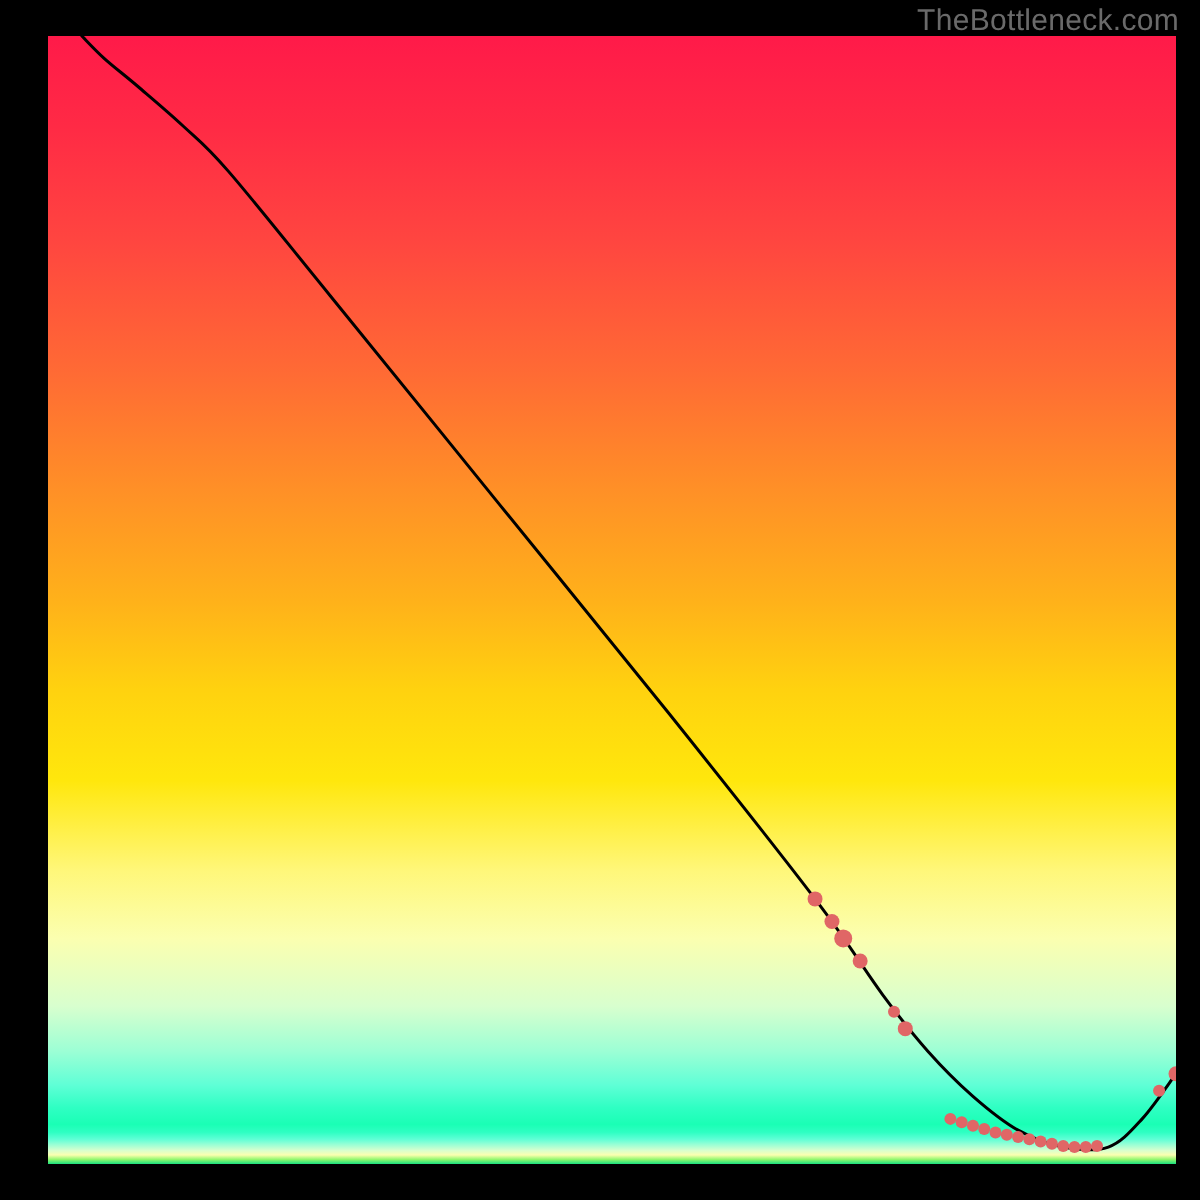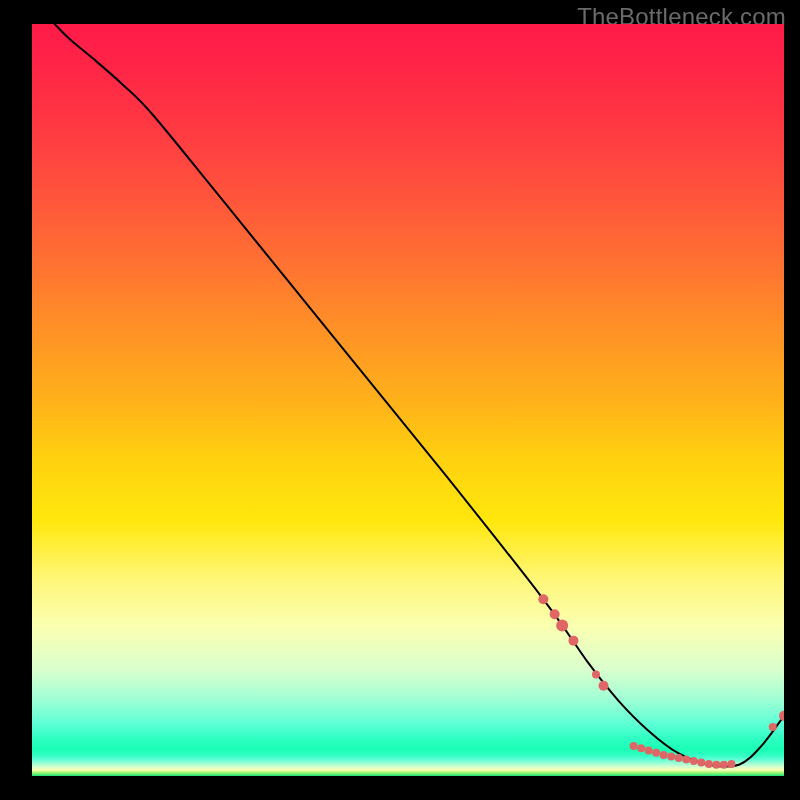--- a/index.html
+++ b/index.html
@@ -48,21 +48,21 @@
       #fbffb0 99.2%,
       #91f76e 99.6%,
       #19e07f 100%
     );
   }
   .watermark {
     position: absolute;
     top: 3px;
     right: 14px;
     color: #6a6a6a;
-    font-size: 24px;
+    font-size: 20px;
     letter-spacing: 0.2px;
     font-weight: 500;
   }
   svg.overlay {
     position: absolute;
     left: 0;
     top: 0;
     width: 752px;
     height: 752px;
     display: block;

